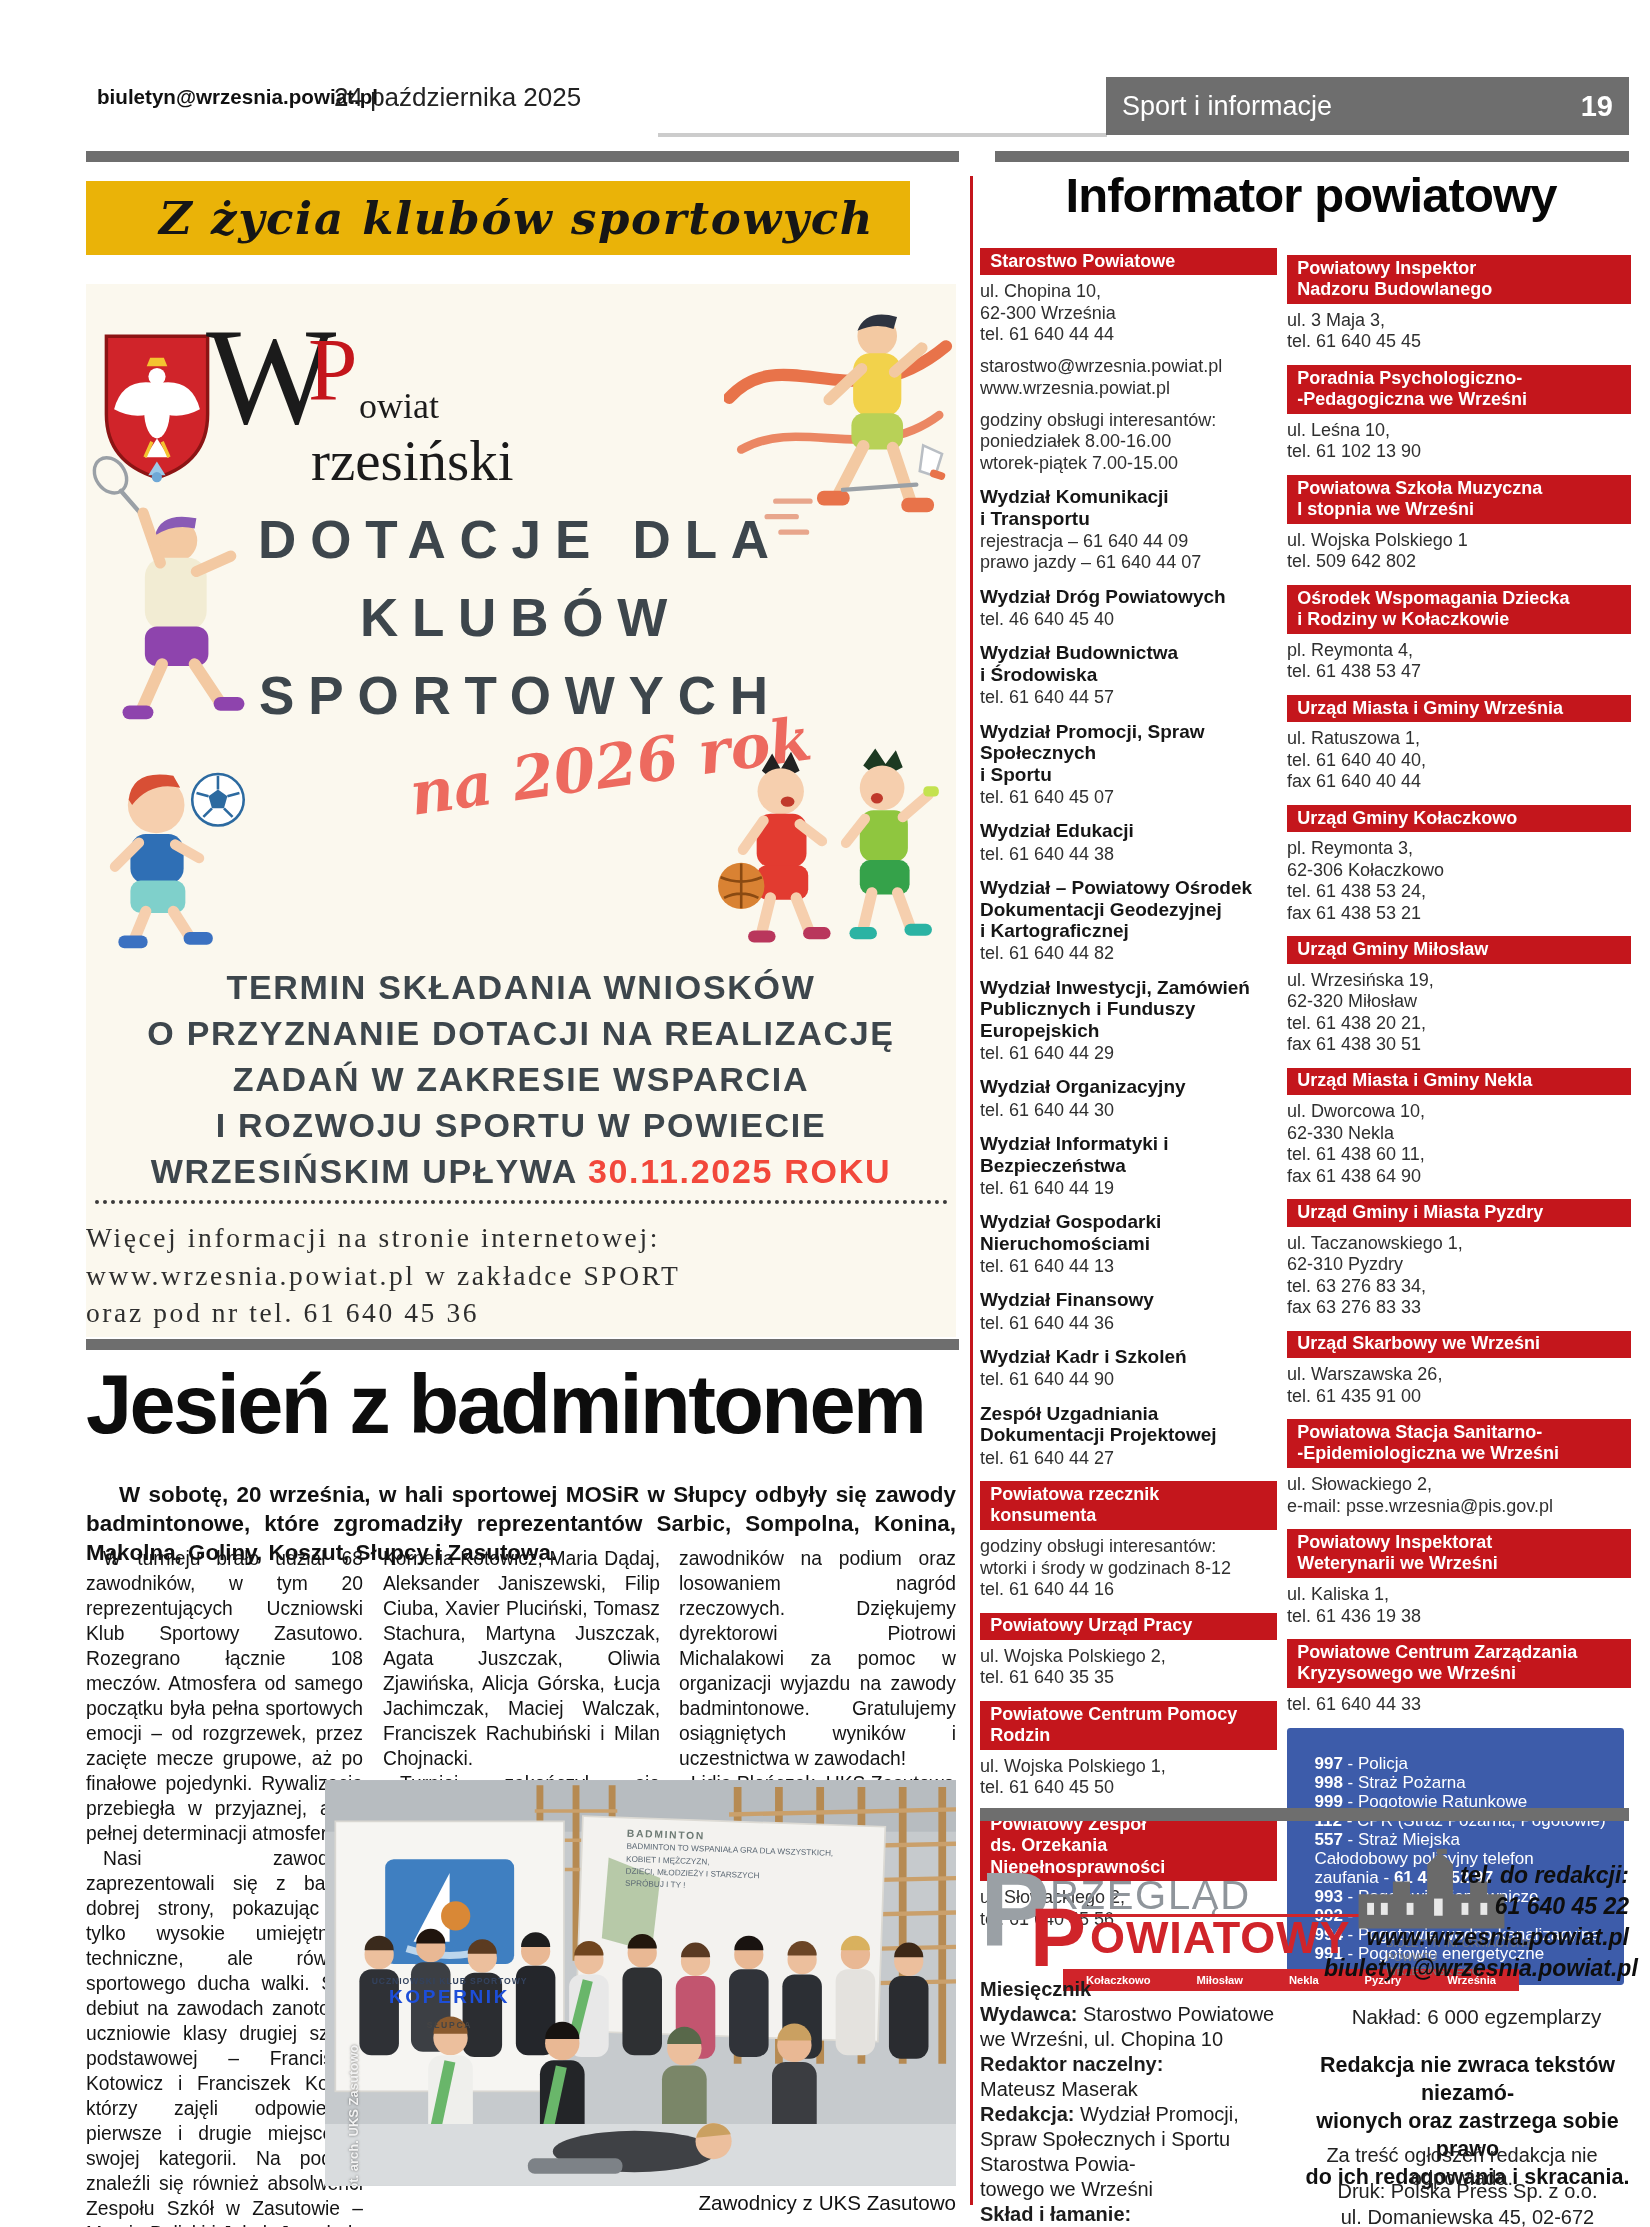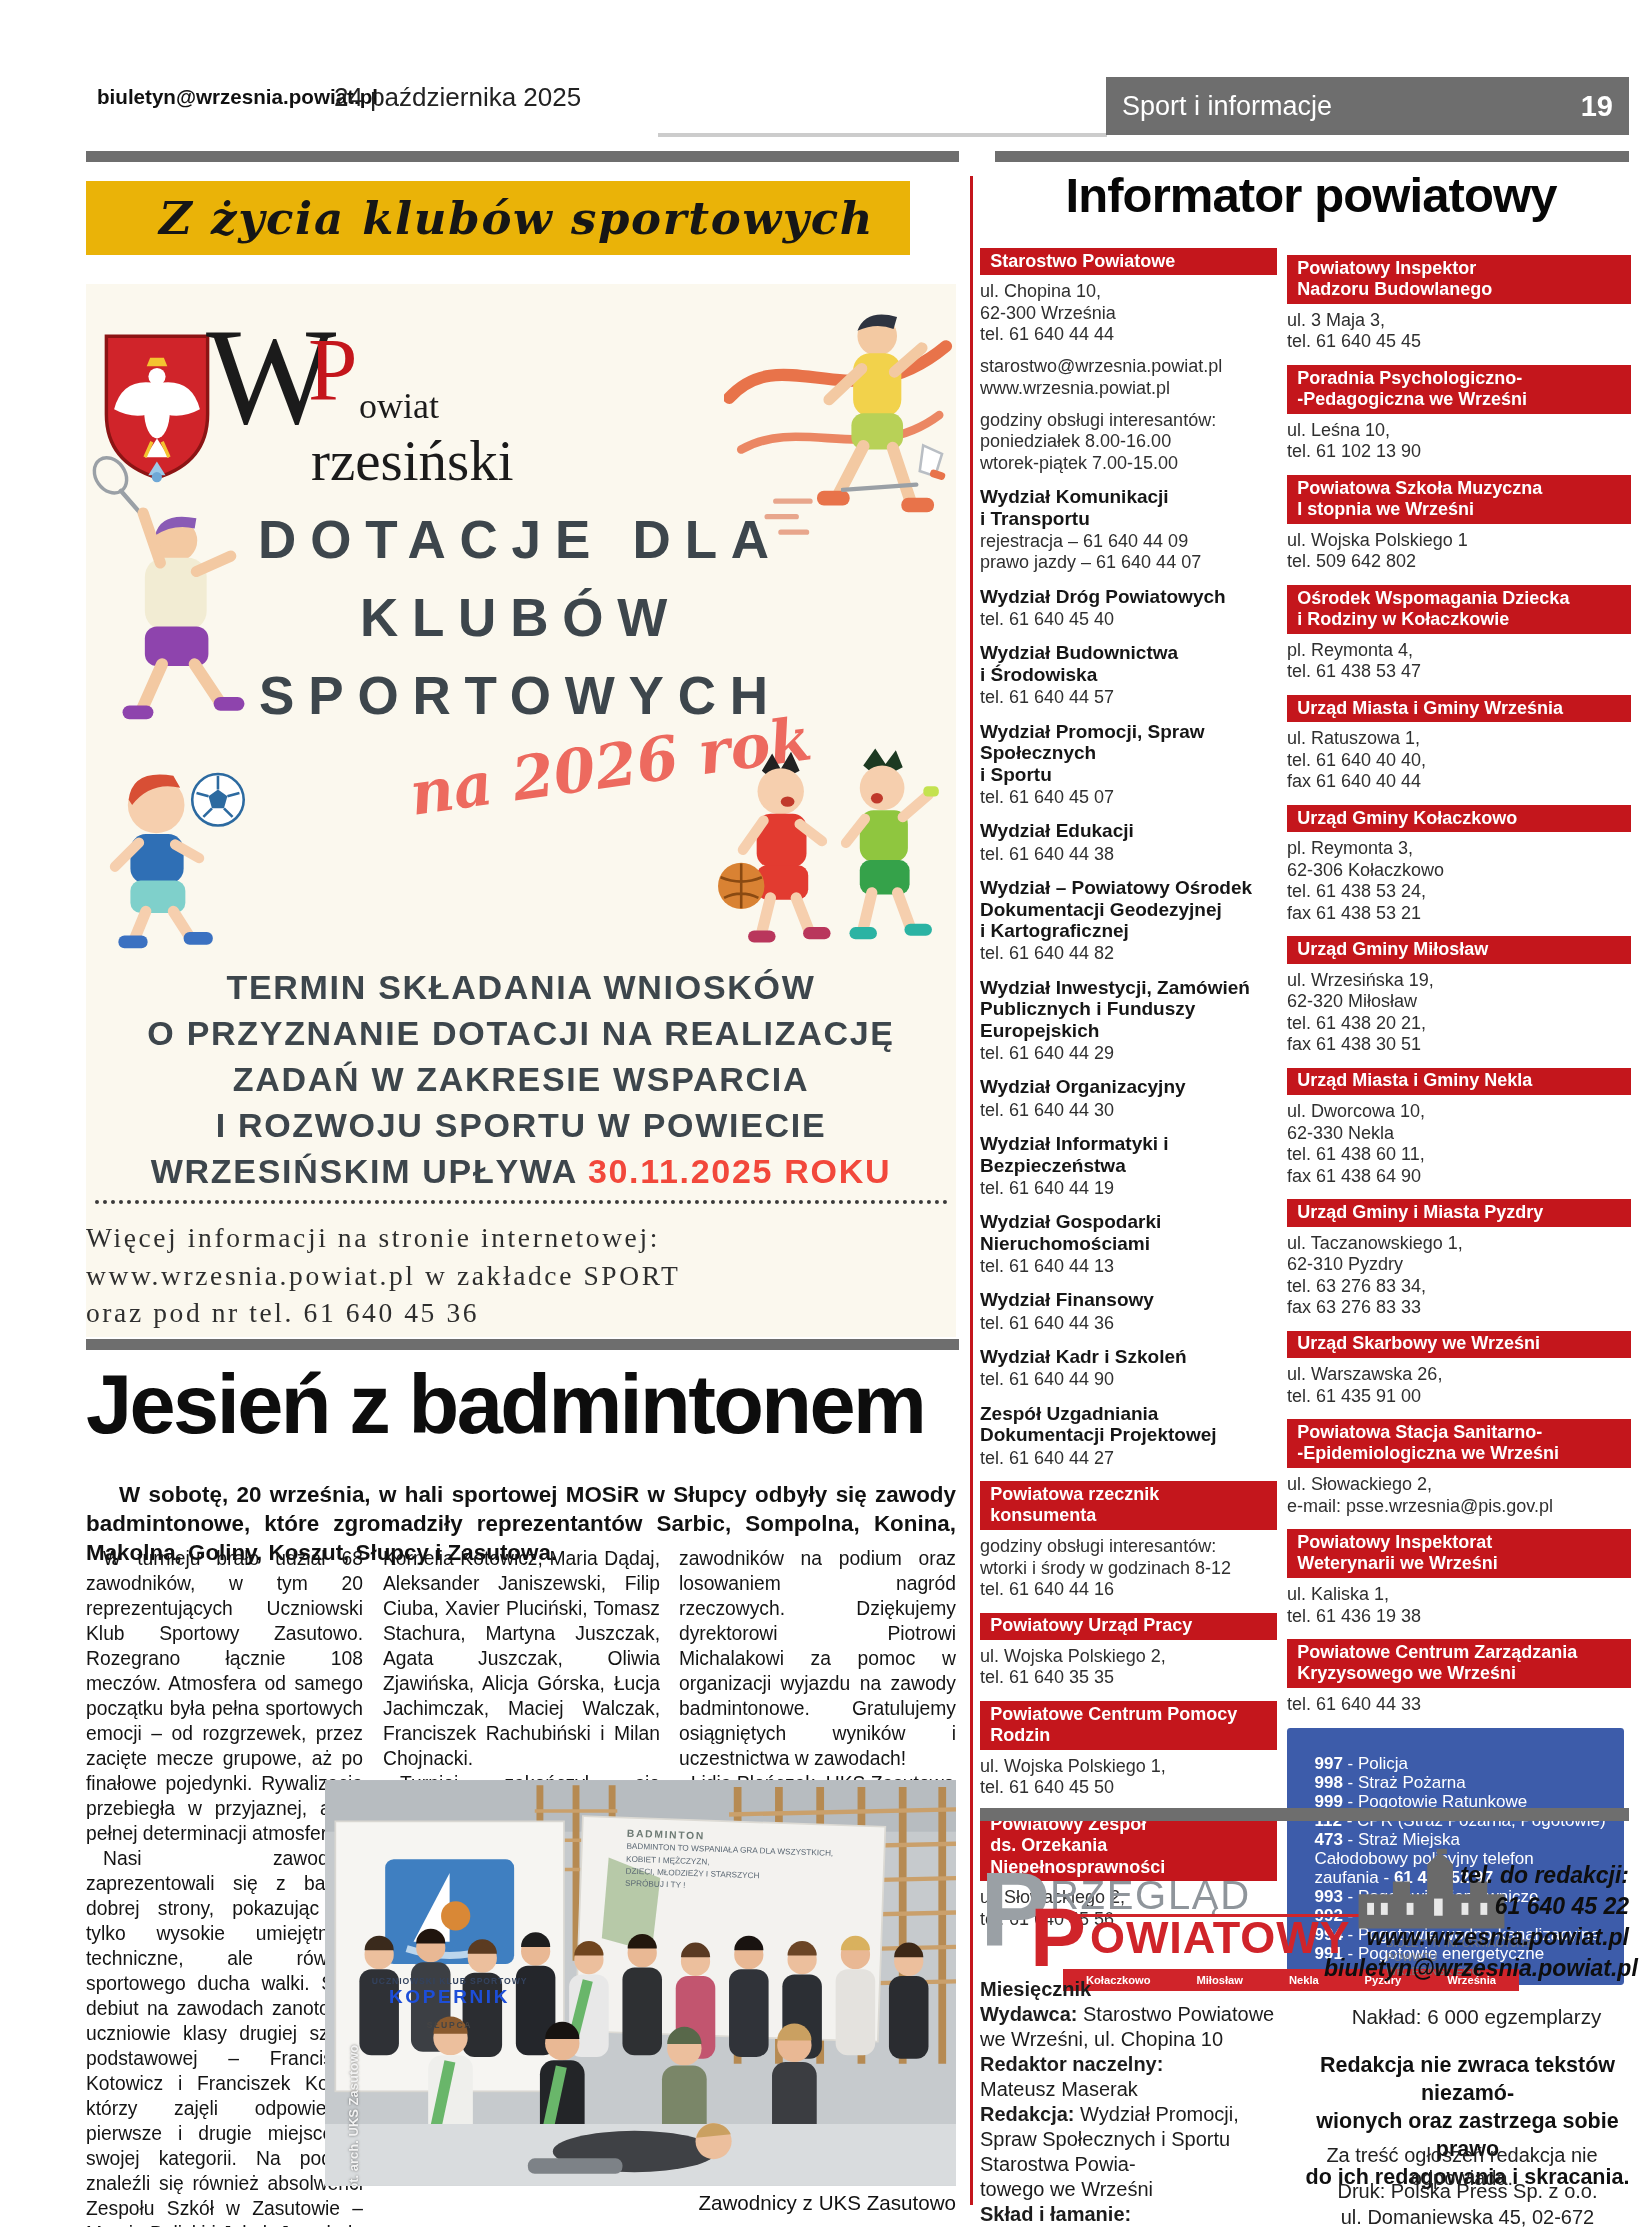--- a/index.html
+++ b/index.html
@@ -428,21 +428,21 @@
           <div>Wydział Komunikacji</div>
           <div>i Transportu</div>
         </div>
         <div class="dir-line">rejestracja  –  61 640 44 09</div>
         <div class="dir-line">prawo jazdy –  61 640 44 07</div>
       </div>
       <div class="dir-section">
         <div class="bold-head">
           <div>Wydział Dróg Powiatowych</div>
         </div>
-        <div class="dir-line">tel. 61 640 45 40</div>
+        <div class="dir-line">tel. 46 640 45 40</div>
       </div>
       <div class="dir-section">
         <div class="bold-head">
           <div>Wydział Budownictwa</div>
           <div>i Środowiska</div>
         </div>
         <div class="dir-line">tel. 61 640 44 57</div>
       </div>
       <div class="dir-section">
         <div class="bold-head">
@@ -646,21 +646,21 @@
           <div>Powiatowe Centrum Zarządzania</div>
           <div>Kryzysowego we Wrześni</div>
         </div>
         <div class="dir-line">tel. 61 640 44 33</div>
       </div>
       <div class="emergency">
         <div><span class="b">997</span><span> - Policja</span></div>
         <div><span class="b">998</span><span> - Straż Pożarna</span></div>
         <div><span class="b">999</span><span> - Pogotowie Ratunkowe</span></div>
         <div><span class="b">112</span><span> - CPR (Straż Pożarna, Pogotowie)</span></div>
-        <div><span class="b">473</span><span> - Straż Miejska</span></div>
+        <div><span class="b">557</span><span> - Straż Miejska</span></div>
         <div><span>Całodobowy policyjny telefon</span></div>
         <div><span>zaufania - </span><span class="b">61 437 52 97</span></div>
         <div><span class="b">993</span><span> - Pogotowie ciepłownicze</span></div>
         <div><span class="b">992</span><span> - Pogotowie gazowe</span></div>
         <div><span class="b">994</span><span> - Pogotowie wodno-kanalizacyjne</span></div>
         <div><span class="b">991</span><span> - Pogotowie energetyczne</span></div>
       </div>
     </div>
   <div class="abs bar bar-bottom"></div>
 

